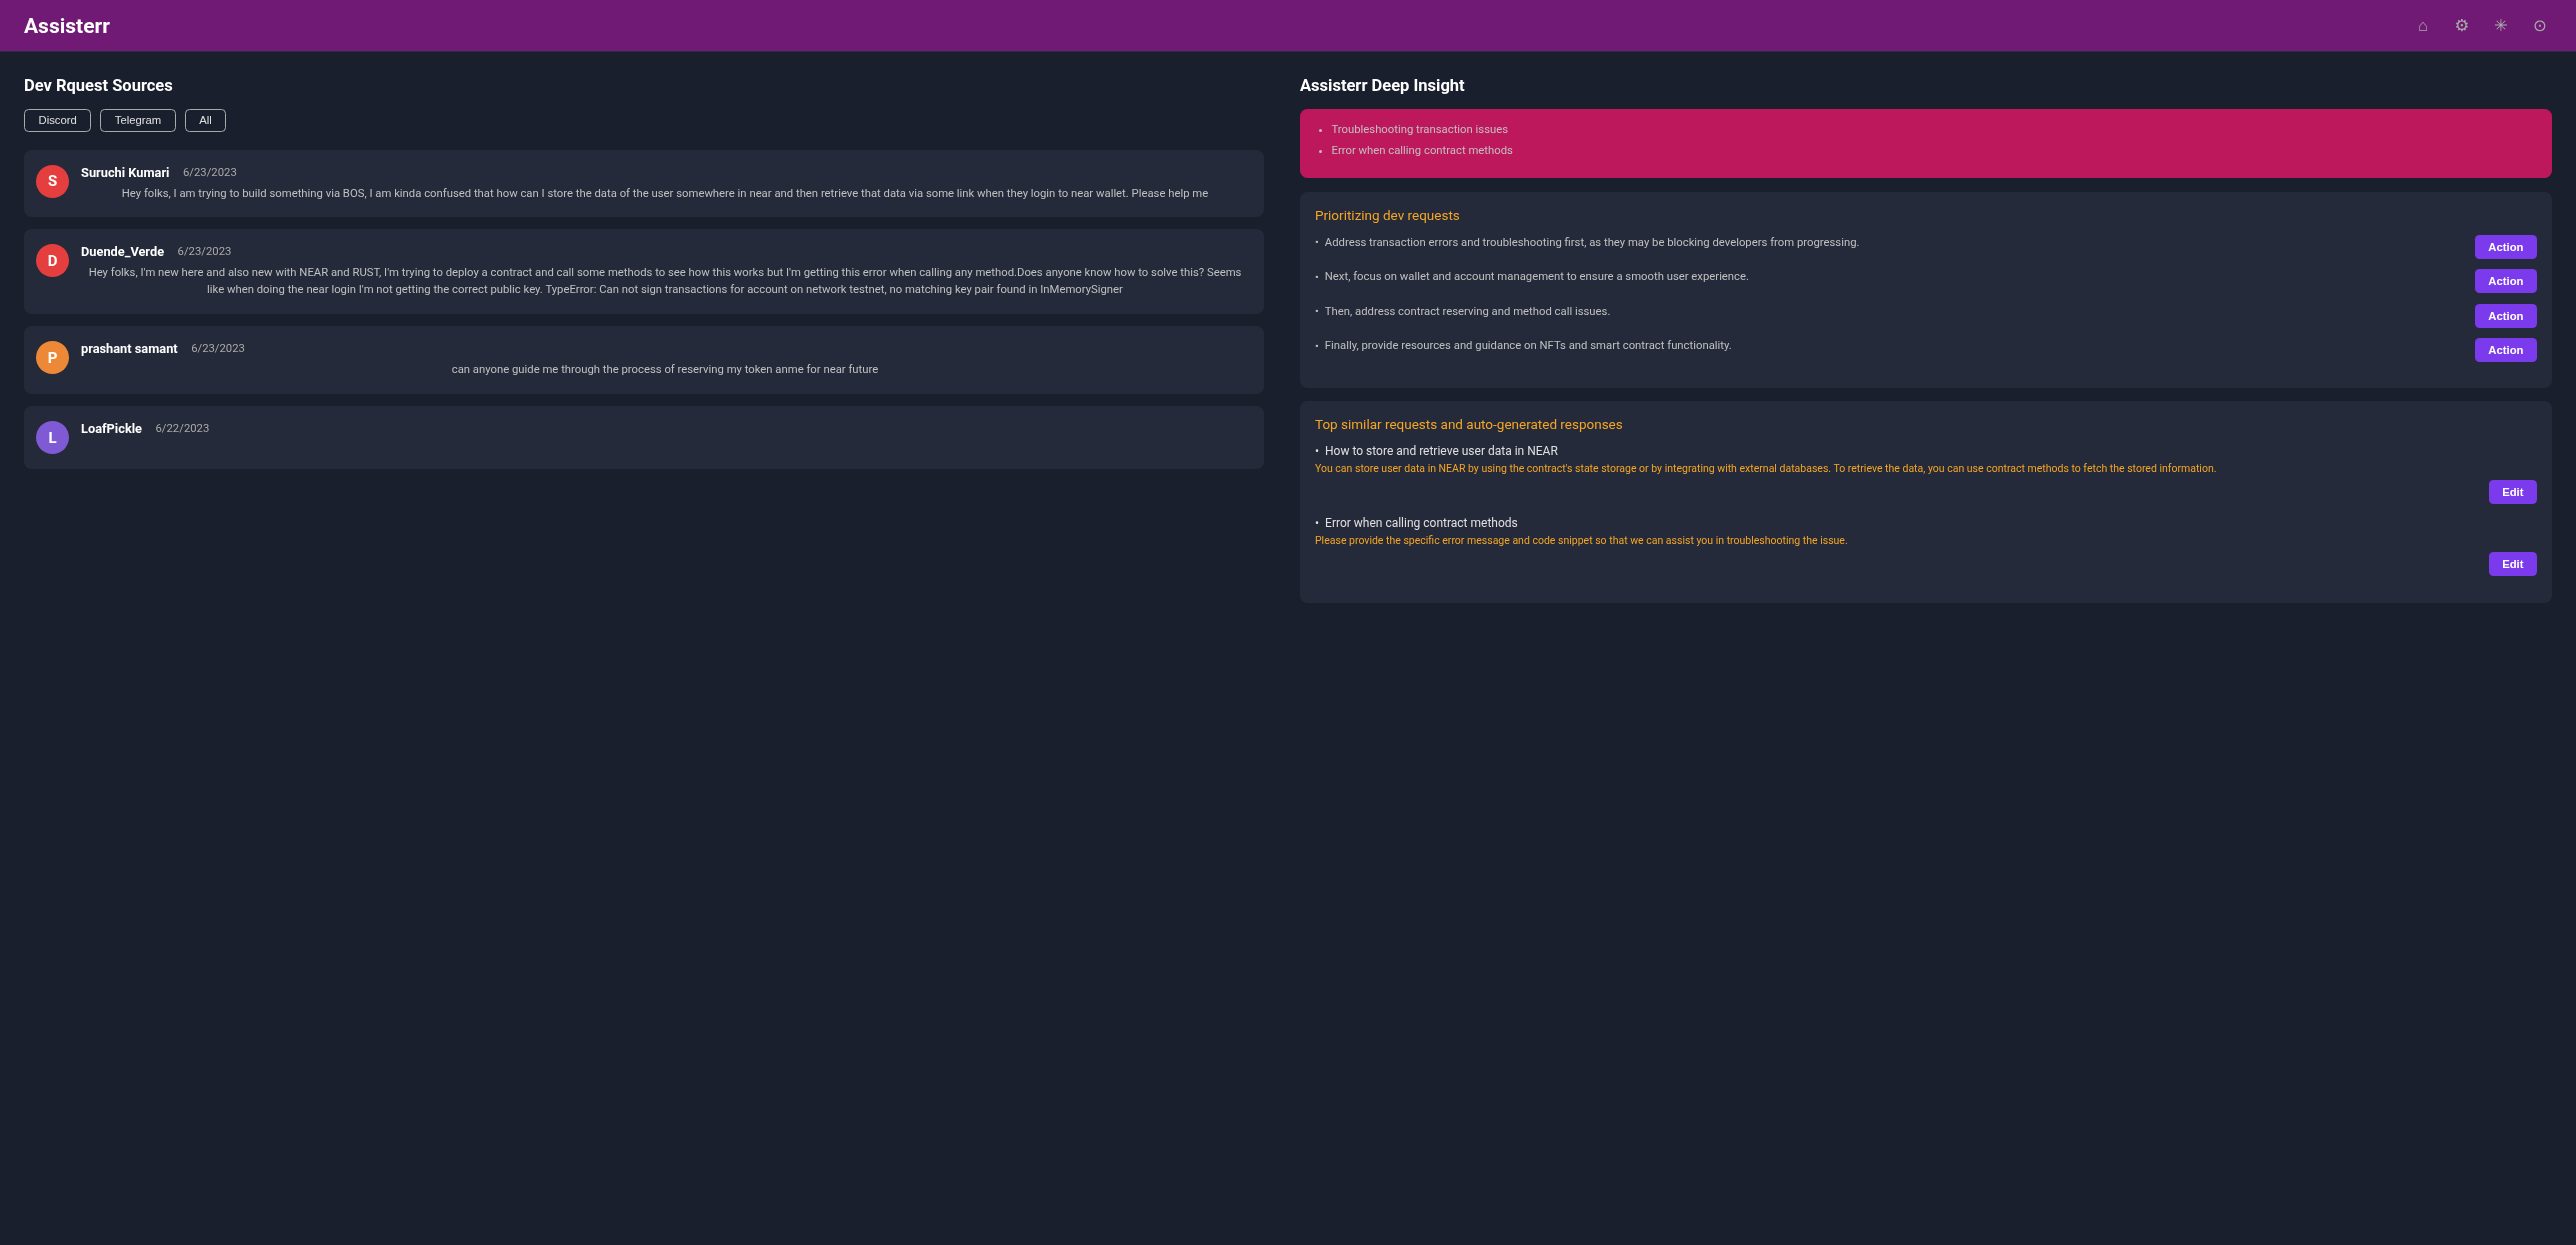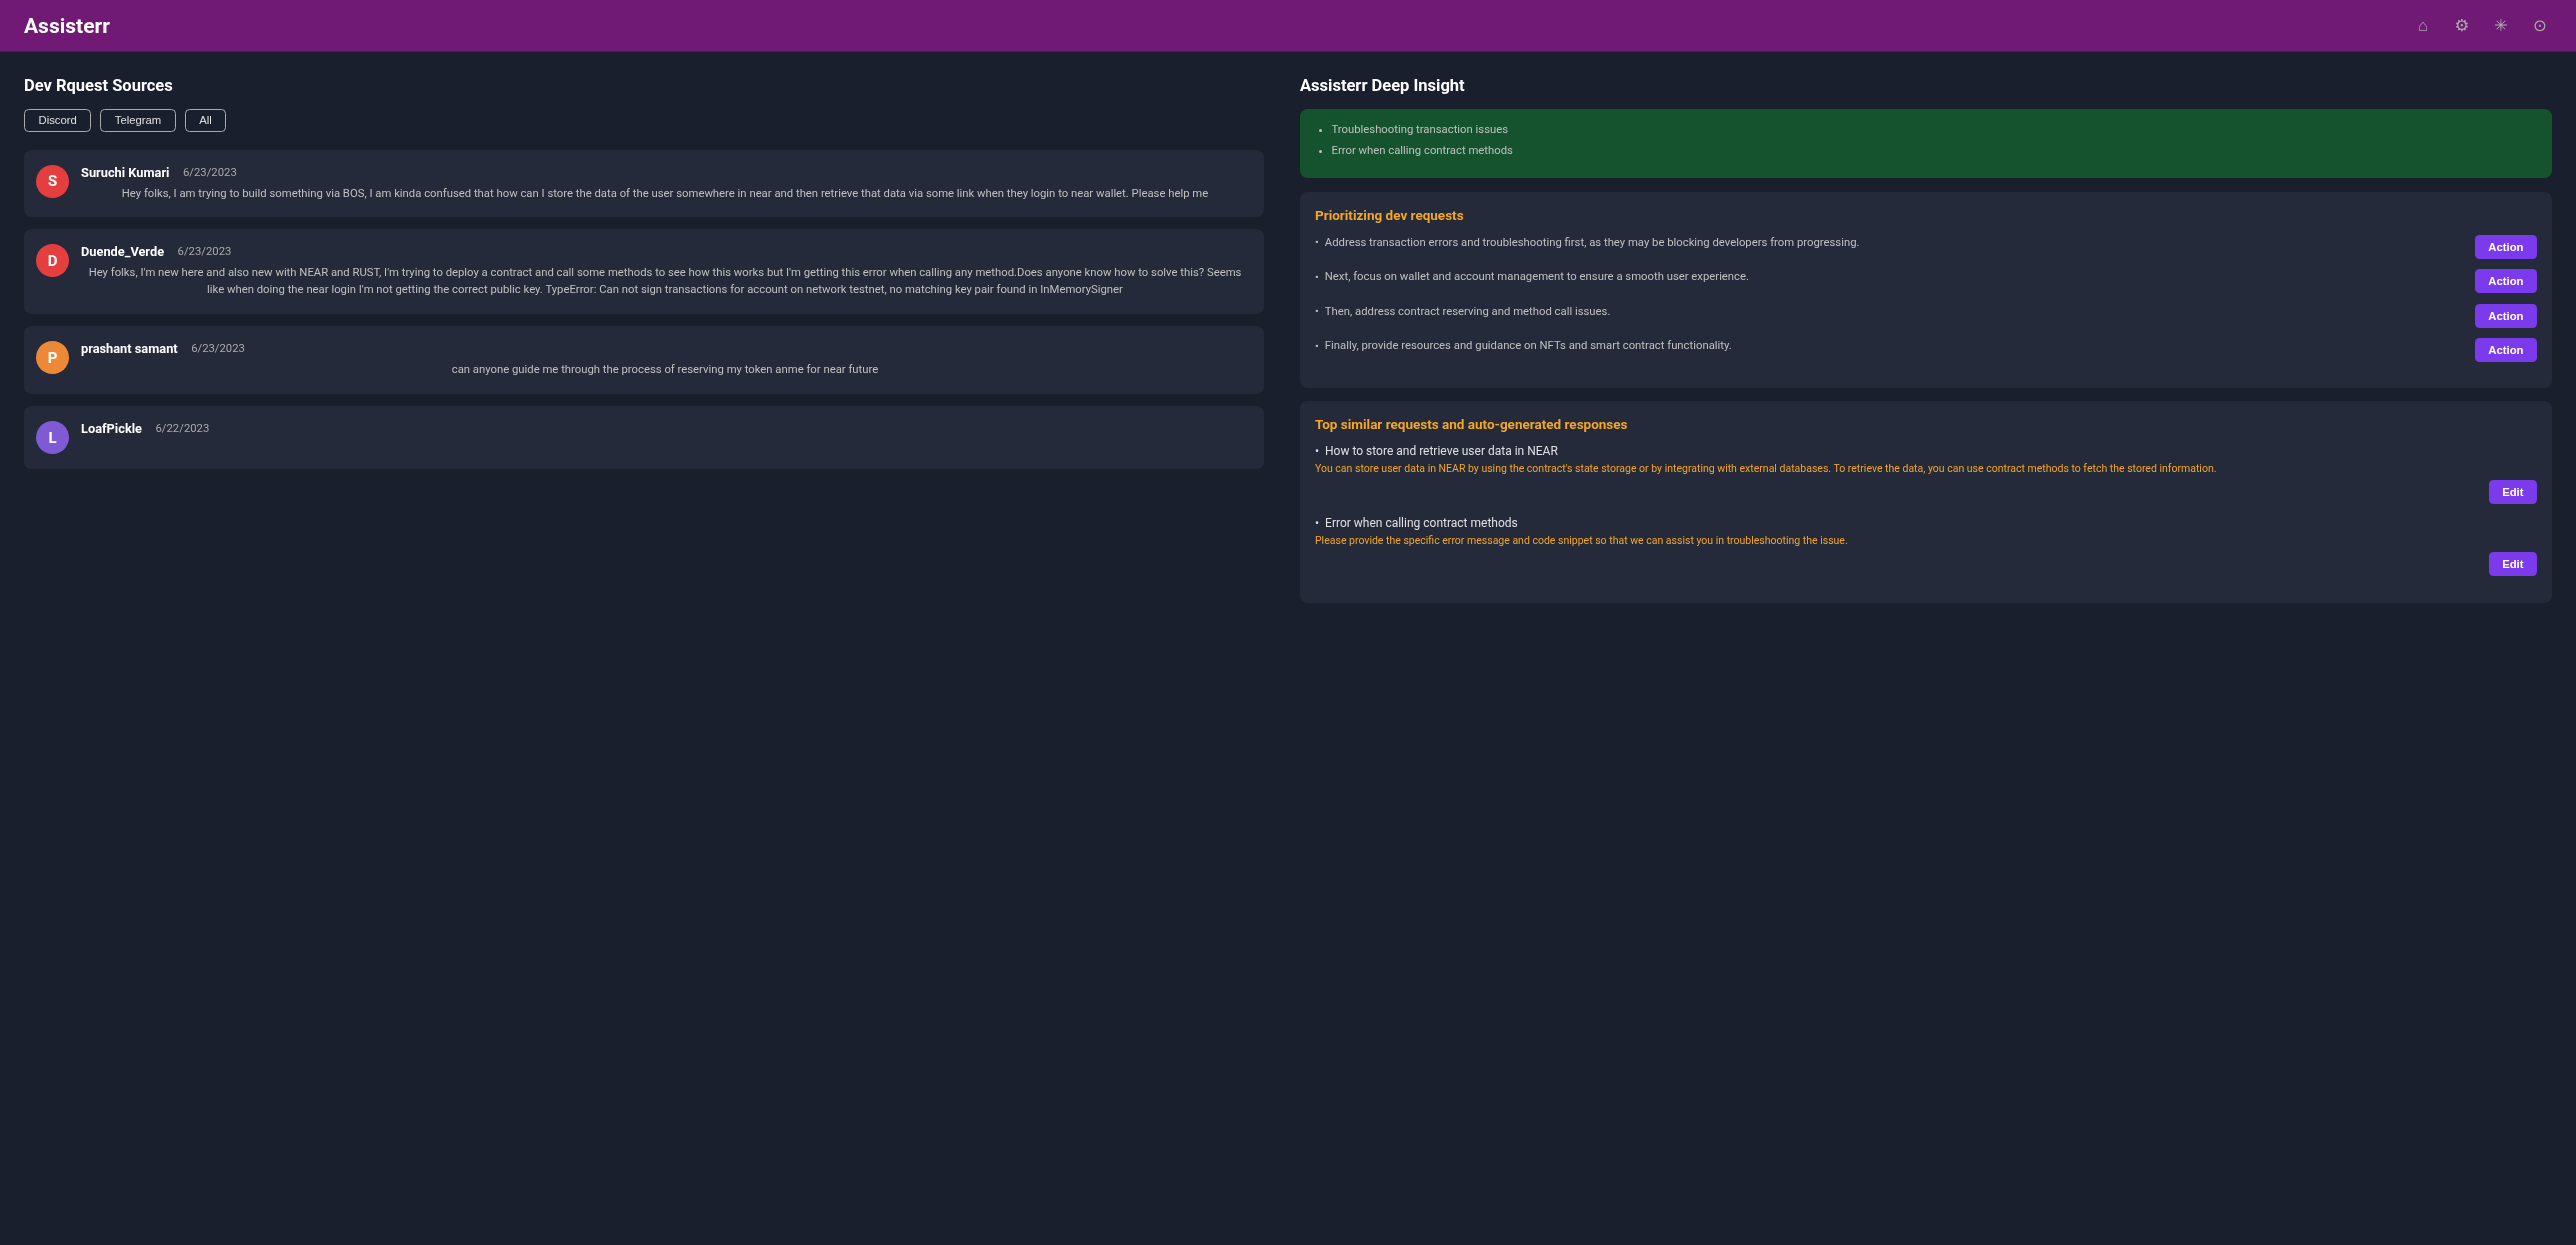--- a/index.html
+++ b/index.html
@@ -111,21 +111,21 @@
       color: #aaaaaa;
     }
     .message-text {
       font-size: 11.3px;
       color: #c0c0c0;
       line-height: 1.5;
       text-align: center;
     }
     
     .insight-top-card {
-      background-color: #14532d;
+      background-color: #be185d;
       border-radius: 7.5px;
       padding: 13.5px 15px;
       margin-bottom: 13.5px;
     }
     .insight-top-card ul {
       list-style: disc;
       padding-left: 16.5px;
     }
     .insight-top-card ul li {
       font-size: 11.3px;
@@ -134,21 +134,21 @@
       line-height: 1.5;
     }
     .insight-section {
       background-color: #252a3a;
       border-radius: 7.5px;
       padding: 15px 15px;
       margin-bottom: 13.5px;
     }
     .insight-section-title {
       font-size: 13.5px;
-      font-weight: 700;
+      font-weight: 400;
       color: #f5a623;
       margin-bottom: 12px;
     }
     .insight-row {
       display: flex;
       align-items: flex-start;
       justify-content: space-between;
       gap: 12px;
       margin-bottom: 10.5px;
     }

